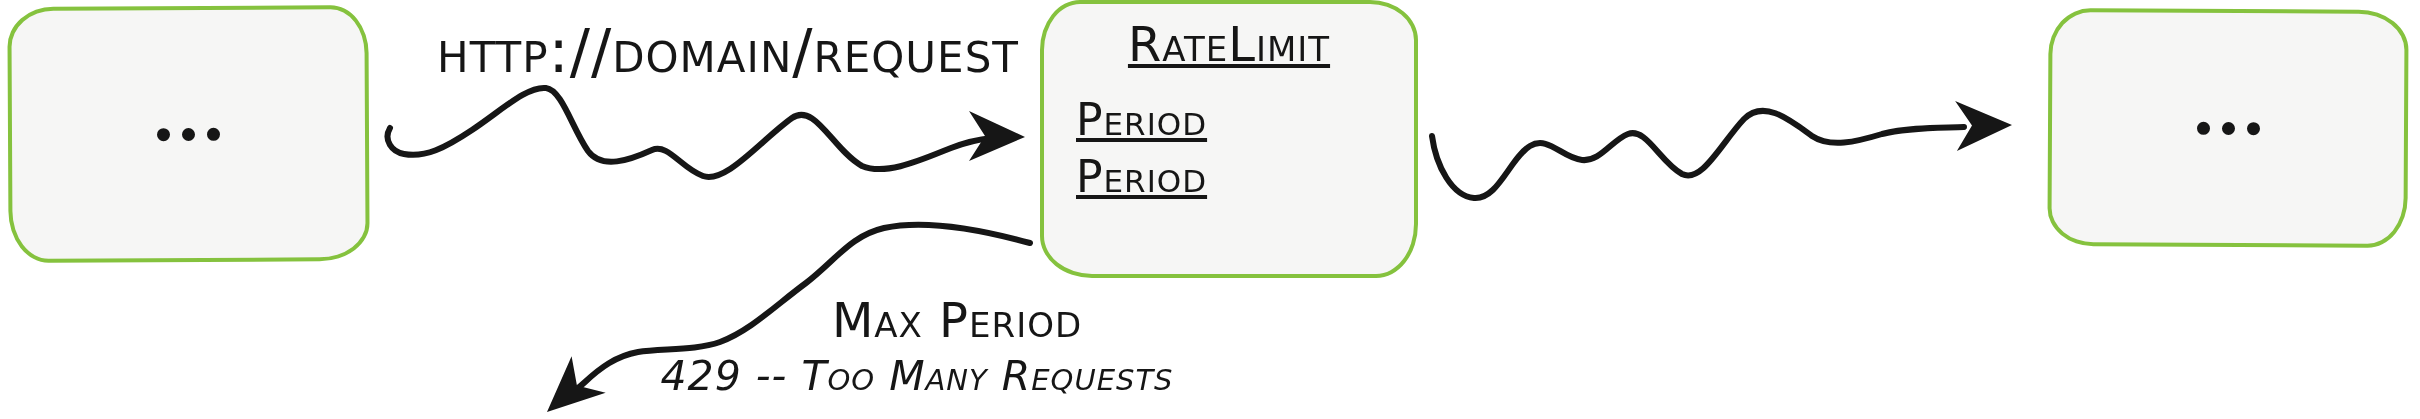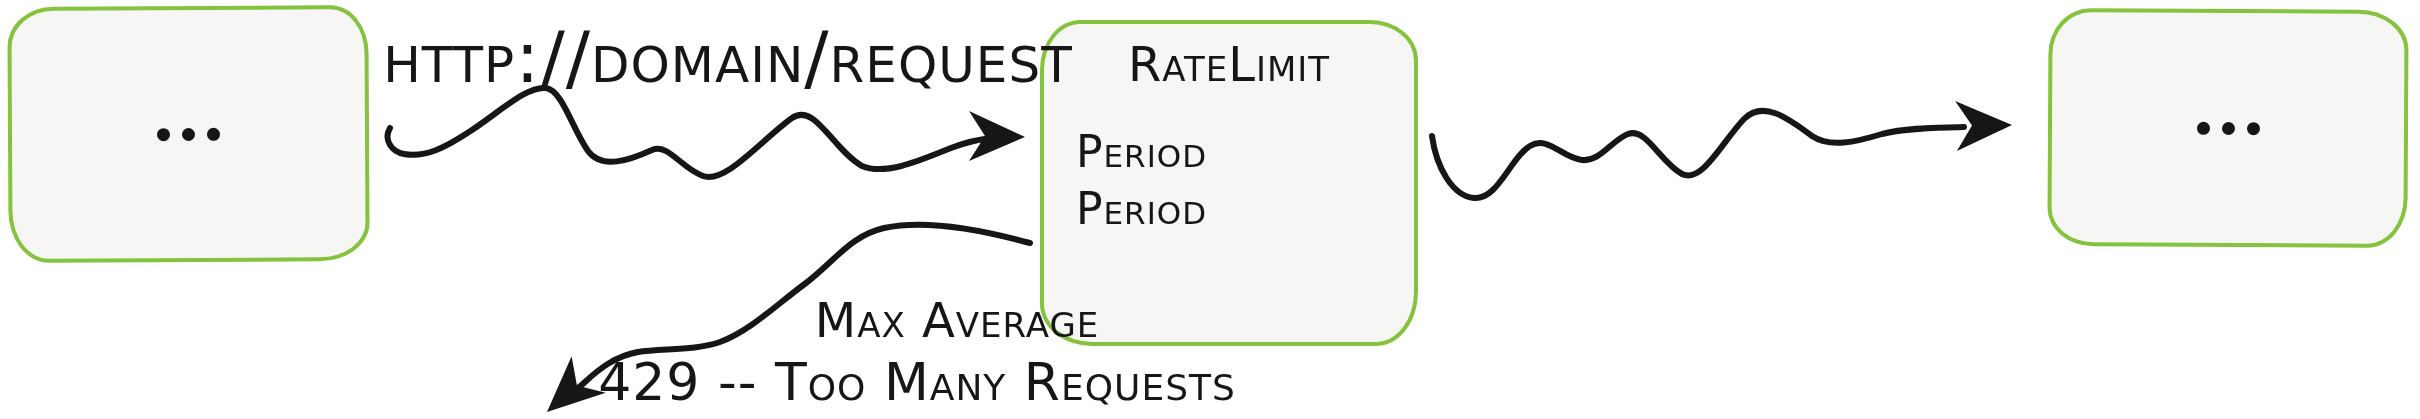--- a/index.html
+++ b/index.html
@@ -45,22 +45,23 @@
     display: flex;
     align-items: center;
     justify-content: center;
   }
   .left-box {
     left: 8px; top: 6px; width: 361px; height: 256px;
     border-radius: 46px 38px 50px 40px / 40px 48px 38px 52px;
     transform: rotate(-0.3deg);
   }
   .mid-box {
-    left: 1040px; top: 20px; width: 378px; height: 326px;
+    left: 1040px; top: 0; width: 378px; height: 278px;
     border-radius: 40px 48px 42px 52px / 50px 40px 54px 42px;
+    text-decoration: underline;
   }
   .right-box {
     left: 2048px; top: 9px; width: 360px; height: 238px;
     border-radius: 42px 50px 40px 46px / 46px 40px 50px 38px;
     transform: rotate(0.3deg);
   }
   .ellipsis {
     display: flex;
     align-items: center;
     gap: 12px;
@@ -83,35 +84,35 @@
     letter-spacing: 1px;
     white-space: nowrap;
     line-height: 1.1;
   }
   .mid-title {
     text-align: center;
     padding-top: 14px;
     font-size: 48px;
   }
   .mid-fields {
-    margin: 32px 0 0 32px;
+    margin: 20px 0 0 32px;
     font-size: 44px;
   }
   .mid-fields .field {
     line-height: 57px;
   }
   .label {
     position: absolute;
     text-align: center;
     transform: translateX(-50%);
   }
-  .request-label       { left: 728px;  top: 18px;  font-size: 72px; }
+  .request-label       { left: 728px;  top: 18px;  font-size: 60px; }
   .notreached-label    { left: 1668px; top: 52px;  font-size: 56px; }
   .reached-label       { left: 957px;  top: 294px; font-size: 48px; }
-  .reached-status      { left: 917px;  top: 354px; font-size: 52px; }
+  .reached-status      { left: 917px;  top: 354px; font-size: 41px; font-style: italic; }
 </style>
 </head>
 <body>
 
 <div class="canvas">
 
   <svg class="arrows" viewBox="0 0 2420 419" xmlns="http://www.w3.org/2000/svg">
 
     <g>
       <path d="
@@ -179,17 +180,17 @@
       <span class="dot"></span>
       <span class="dot"></span>
       <span class="dot"></span>
       <span class="sr-only">...</span>
     </span>
   </div>
 
   <div class="handtext label request-label">http://domain/request</div>
 
 
-  <div class="handtext label reached-label">Max Average</div>
+  <div class="handtext label reached-label">Max Period</div>
 
   <div class="handtext label reached-status">429 -- Too Many Requests</div>
 
 </div>
 
 </body></html>

